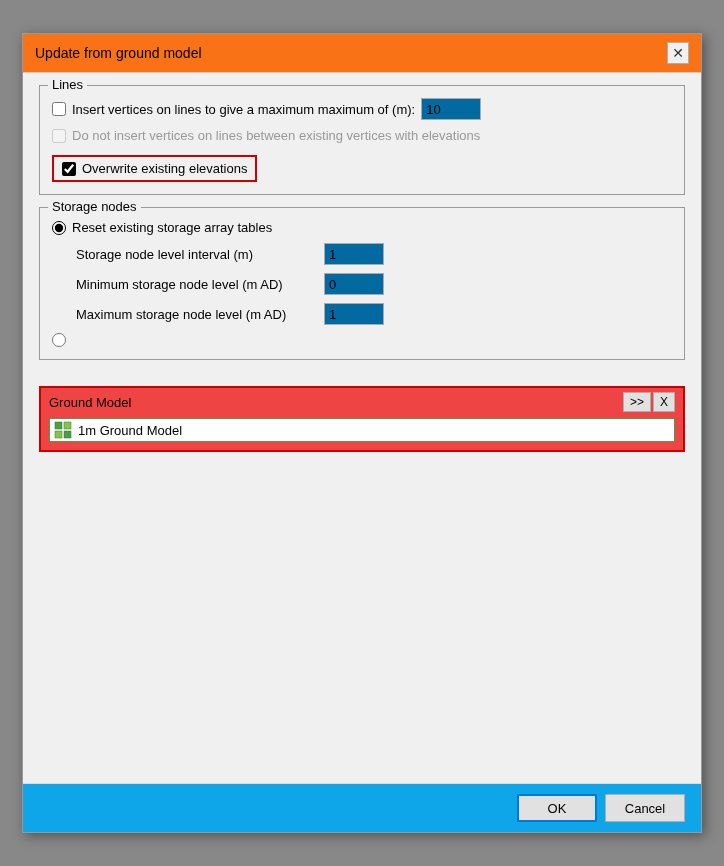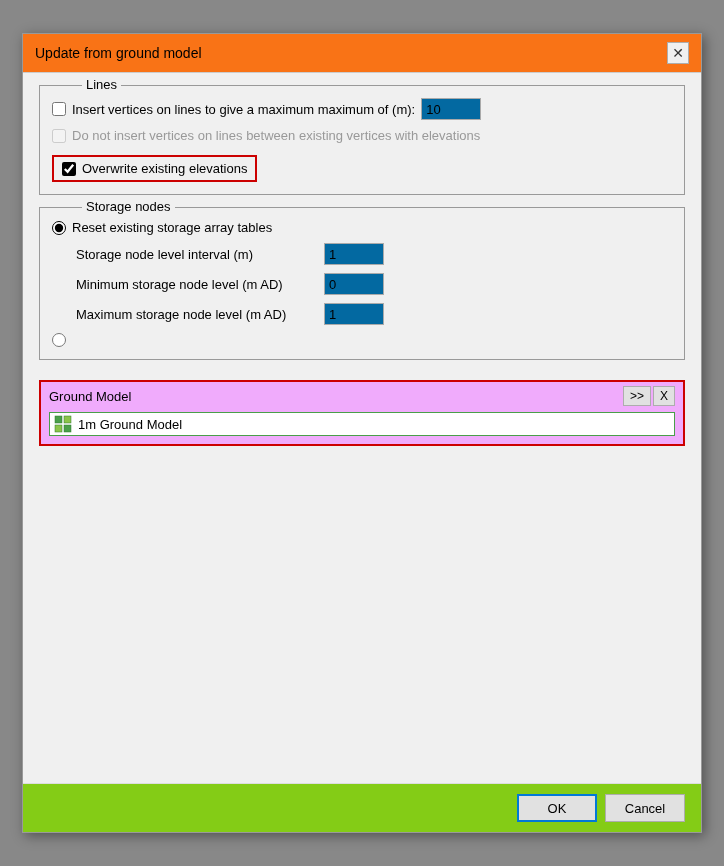--- a/index.html
+++ b/index.html
@@ -61,21 +61,20 @@
       background: #f0f0f0;
     }
     .group-box-label {
       position: absolute;
       top: -9px;
       left: 8px;
       background: #f0f0f0;
       padding: 0 4px;
       font-size: 13px;
       color: #000;
-      margin-left: 34px;
     }
     .group-content {
       margin-top: 4px;
       display: flex;
       flex-direction: column;
       gap: 8px;
     }
     .checkbox-row {
       display: flex;
       align-items: center;
@@ -128,24 +127,24 @@
       align-items: center;
       gap: 8px;
     }
     .field-label {
       width: 240px;
       font-size: 13px;
     }
     
     .ground-model-box {
       border: 2px solid #cc0000;
-      background: #f0abfc;
+      background: #ef4444;
       padding: 4px 8px 8px 8px;
       position: relative;
-      margin-top: 8px;
+      margin-top: 14px;
     }
     .ground-model-header {
       display: flex;
       justify-content: space-between;
       align-items: center;
       margin-bottom: 6px;
     }
     .ground-model-title {
       font-size: 13px;
       color: #000;
@@ -173,21 +172,21 @@
       background: #fff;
       text-align: center;
     }
     
     .dialog-footer {
       padding: 10px 16px;
       display: flex;
       justify-content: flex-end;
       gap: 8px;
       border-top: 1px solid #ddd;
-      background: #84cc16;
+      background: #0ea5e9;
     }
     .dialog-btn {
       min-width: 80px;
       height: 28px;
       border: 1px solid #adadad;
       background: #e1e1e1;
       font-size: 13px;
       cursor: pointer;
       padding: 0 16px;
     }

